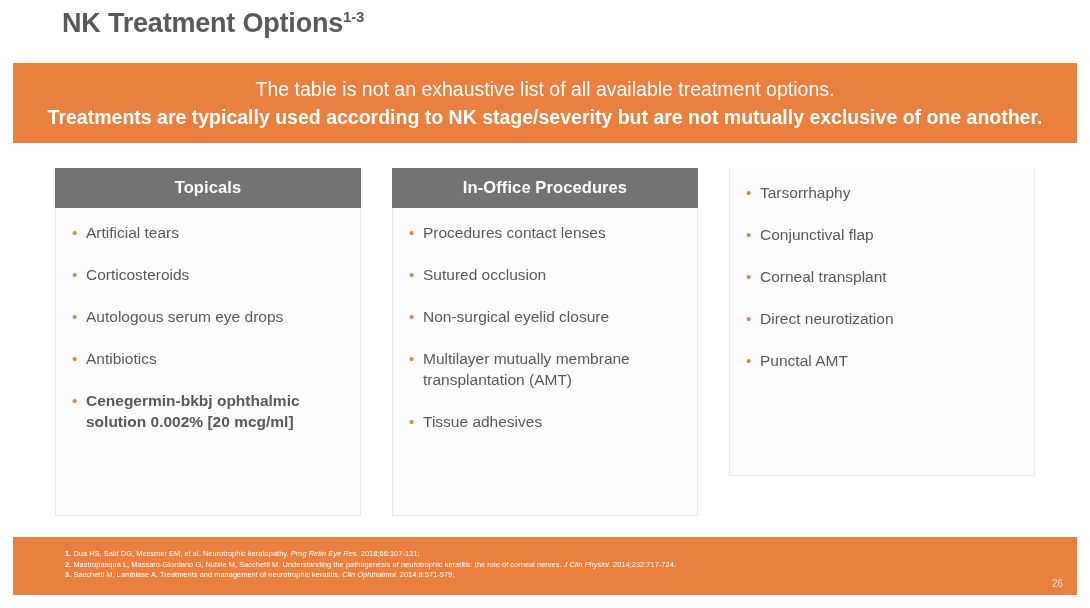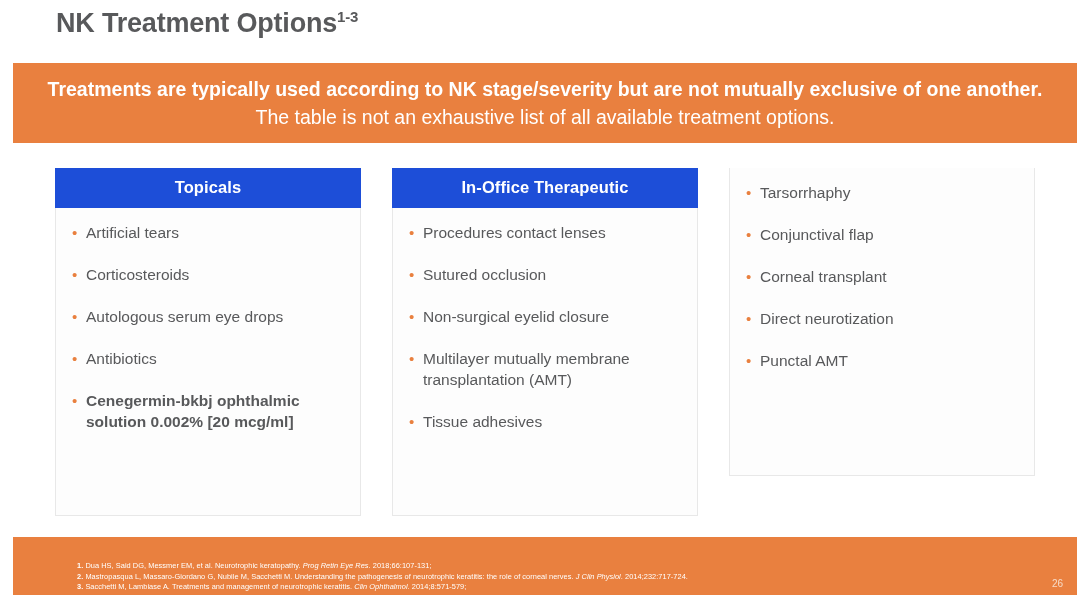--- a/index.html
+++ b/index.html
@@ -11,21 +11,21 @@
     height: 608px;
     background: #ffffff;
     font-family: "Liberation Sans", sans-serif;
     overflow: hidden;
     position: relative;
   }
 
   
   #slide-title {
     position: absolute;
-    left: 56px;
+    left: 62px;
     top: 8px;
     font-size: 27px;
     font-weight: bold;
     color: #58595b;
     letter-spacing: -0.2px;
     white-space: nowrap;
   }
   #slide-title sup {
     font-size: 15px;
     font-weight: bold;
@@ -72,21 +72,21 @@
     width: 980px;
     display: flex;
     justify-content: space-between;
   }
   .treatment-column {
     width: 306px;
     display: flex;
     flex-direction: column;
   }
   .column-header {
-    background: #1d4ed8;
+    background: #737373;
     color: #ffffff;
     font-size: 16.5px;
     font-weight: bold;
     text-align: center;
     padding: 10px 0 11px 0;
     letter-spacing: 0.1px;
   }
   .column-body {
     background: #fdfdfd;
     border: 1px solid #e8e8e8;
@@ -132,21 +132,21 @@
     top: 537px;
     width: 1064px;
     height: 58px;
     background: #E9803F;
     box-sizing: border-box;
   }
   #reference-list {
     position: absolute;
     left: 52px;
     top: 12px;
-    margin: 12px;
+    margin: 0;
     padding: 0;
     list-style: none;
   }
   .reference-item {
     color: #ffffff;
     font-size: 7.4px;
     line-height: 10.6px;
     white-space: nowrap;
     letter-spacing: 0.05px;
   }
@@ -163,22 +163,22 @@
     color: #f6dbc8;
     font-size: 10px;
   }
 </style>
 </head>
 <body>
 
 <div id="slide-title"><span>NK Treatment Options</span><sup>1-3</sup></div>
 
 <div id="callout-banner">
+  <div id="callout-line-2">The table is not an exhaustive list of all available treatment options.</div>
   <div id="callout-line-1">Treatments are typically used according to NK stage/severity but are not mutually exclusive of one another.</div>
-  <div id="callout-line-2">The table is not an exhaustive list of all available treatment options.</div>
 </div>
 
 <div id="treatment-table">
 
   <div class="treatment-column">
     <div class="column-header">Topicals</div>
     <div class="column-body">
       <ul class="bullet-list">
         <li class="bullet-item">
           <span class="bullet-dot">•</span>
@@ -198,21 +198,21 @@
         </li>
         <li class="bullet-item bold-item">
           <span class="bullet-dot">•</span>
           <span class="bullet-text">Cenegermin-bkbj ophthalmic solution 0.002% [20 mcg/ml]</span>
         </li>
       </ul>
     </div>
   </div>
 
   <div class="treatment-column">
-    <div class="column-header">In-Office Therapeutic</div>
+    <div class="column-header">In-Office Procedures</div>
     <div class="column-body">
       <ul class="bullet-list">
         <li class="bullet-item">
           <span class="bullet-dot">•</span>
           <span class="bullet-text">Procedures contact lenses</span>
         </li>
         <li class="bullet-item">
           <span class="bullet-dot">•</span>
           <span class="bullet-text">Sutured occlusion</span>
         </li>

